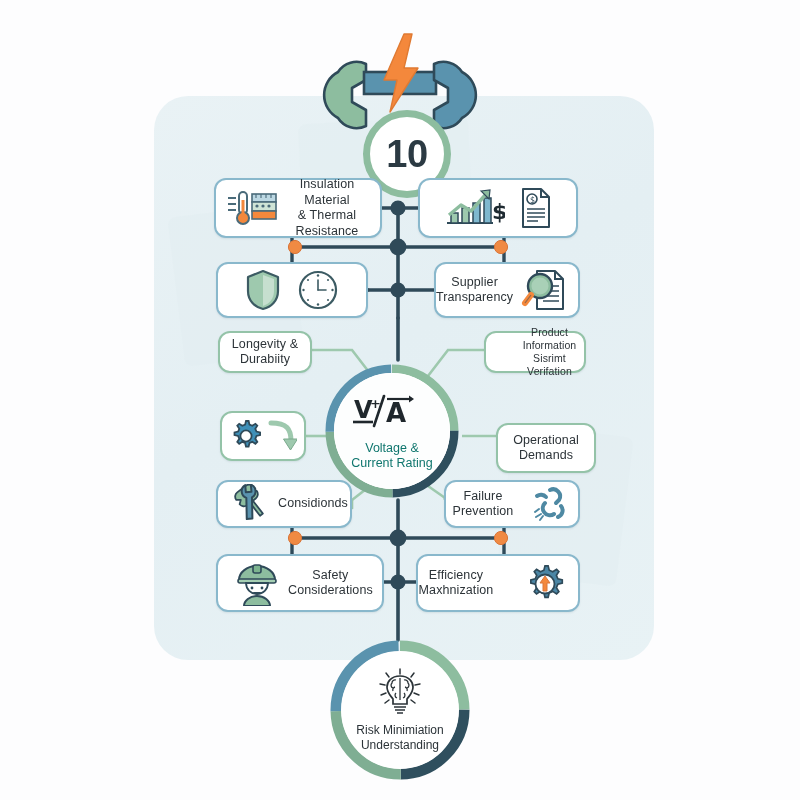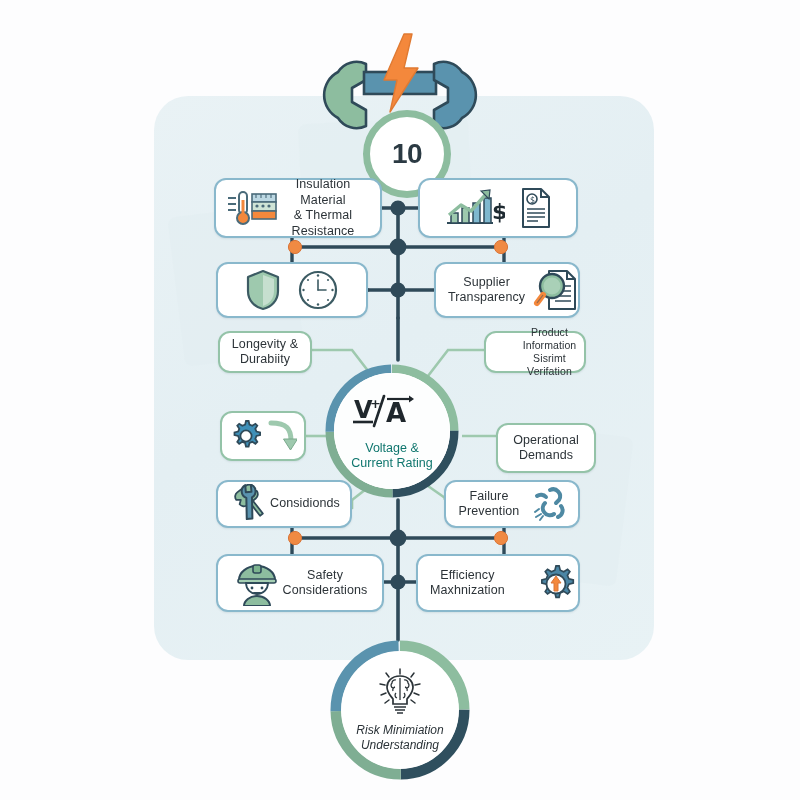--- a/index.html
+++ b/index.html
@@ -40,22 +40,22 @@
   .card.green{border-color:#94c3a8;}
   .card .lbl{
     color:#2c3338;
     font-size:12.5px;
     line-height:1.24;
     text-align:center;
     white-space:pre-line;
     letter-spacing:.1px;
   }
   .card .ic{flex:none;display:flex;align-items:center;justify-content:center;}
-  .card.pad-l{padding-left:10px;padding-right:12px;}
-  .card.pad-r{padding-left:12px;padding-right:10px;gap:8px;}
+  .card.pad-l{padding-left:10px;padding-right:12px;gap:8px;}
+  .card.pad-r{padding-left:0;padding-right:10px;gap:8px;}
   .card.center-only{justify-content:center;}
   .card .lbl.flexy{flex:1;}
 
   
   .hub{
     position:absolute;left:325px;top:364px;width:134px;height:134px;border-radius:50%;
   }
   .hub-inner{
     position:absolute;left:9px;top:9px;width:116px;height:116px;border-radius:50%;
     background:#fdfefe;
@@ -65,32 +65,32 @@
   .hub-glyph{margin-bottom:2px;}
   .hub-label{
     font-size:12.5px;line-height:1.2;text-align:center;color:#0f766e;
     white-space:pre-line;margin-top:3px;
   }
 
   
   .bottom-node{position:absolute;left:330px;top:640px;width:140px;height:140px;border-radius:50%;}
   .bottom-inner{
     position:absolute;left:11px;top:11px;width:118px;height:118px;border-radius:50%;
-    background:#ffffff;display:flex;flex-direction:column;align-items:center;justify-content:center;font-style:italic;
+    background:#ffffff;display:flex;flex-direction:column;align-items:center;justify-content:center;
   }
   .bottom-label{font-size:12px;line-height:1.22;text-align:center;color:#2b3338;white-space:pre-line;margin-top:2px;}
 
   
   .header-wrap{position:absolute;left:300px;top:26px;width:200px;height:120px;}
   .num-ring{
     position:absolute;left:63px;top:84px;width:74px;height:74px;border-radius:50%;
     background:#ffffff;border:7px solid #8dbd9f;
     display:flex;align-items:center;justify-content:center;
   }
-  .num-ring span{font-size:28px;font-weight:bold;color:#2b3a43;letter-spacing:-.5px;}
+  .num-ring span{font-size:38px;font-weight:bold;color:#2b3a43;letter-spacing:-.5px;}
 </style>
 </head>
 <body>
 
 <div id="stage">
 
   <div class="bg-panel"></div>
   <div class="bg-ghost g1"></div>
   <div class="bg-ghost g2"></div>
   <div class="bg-ghost g3"></div>

